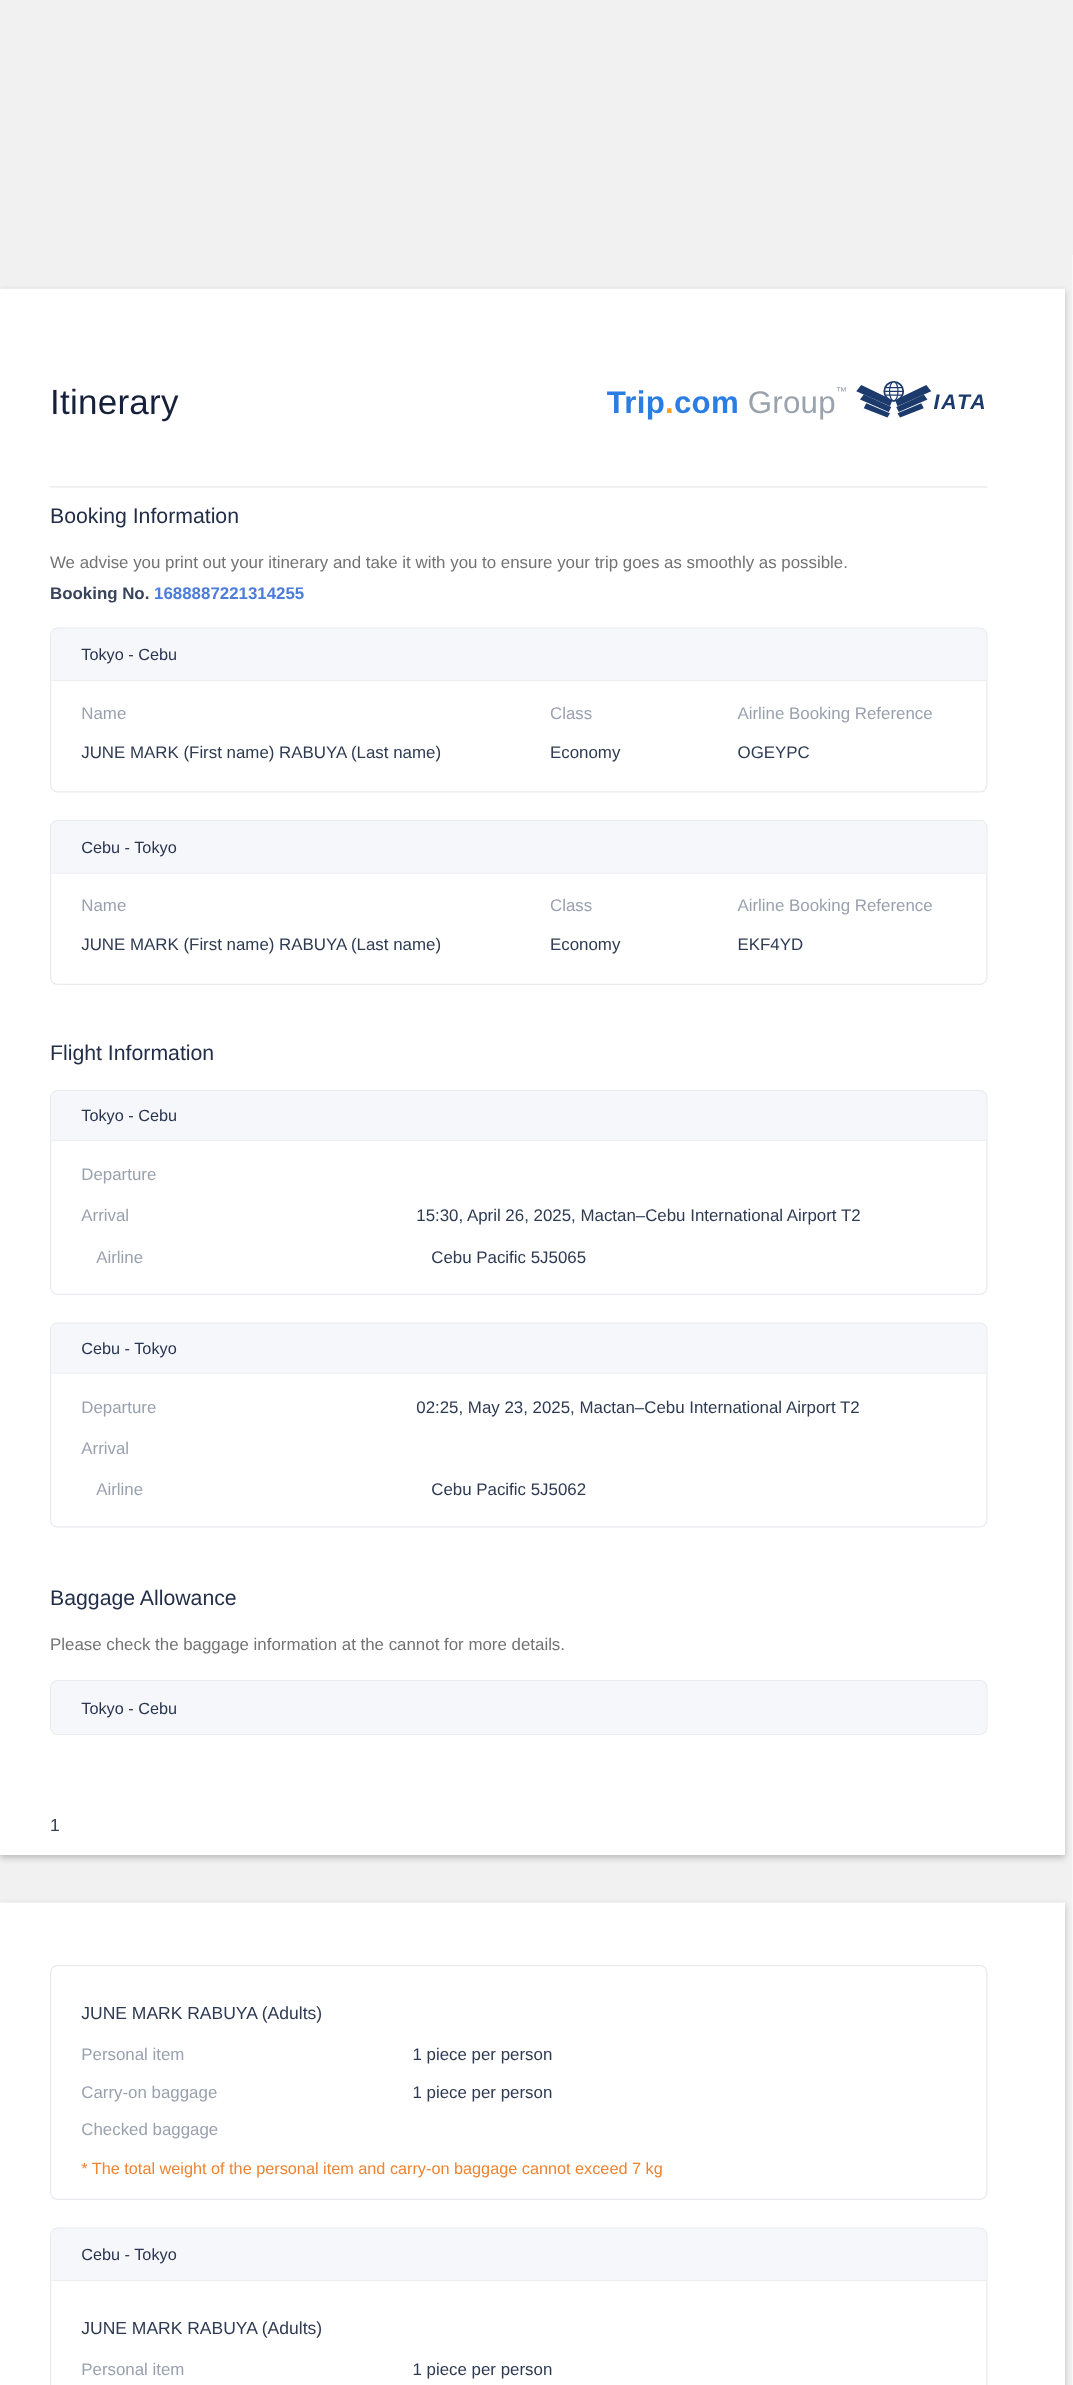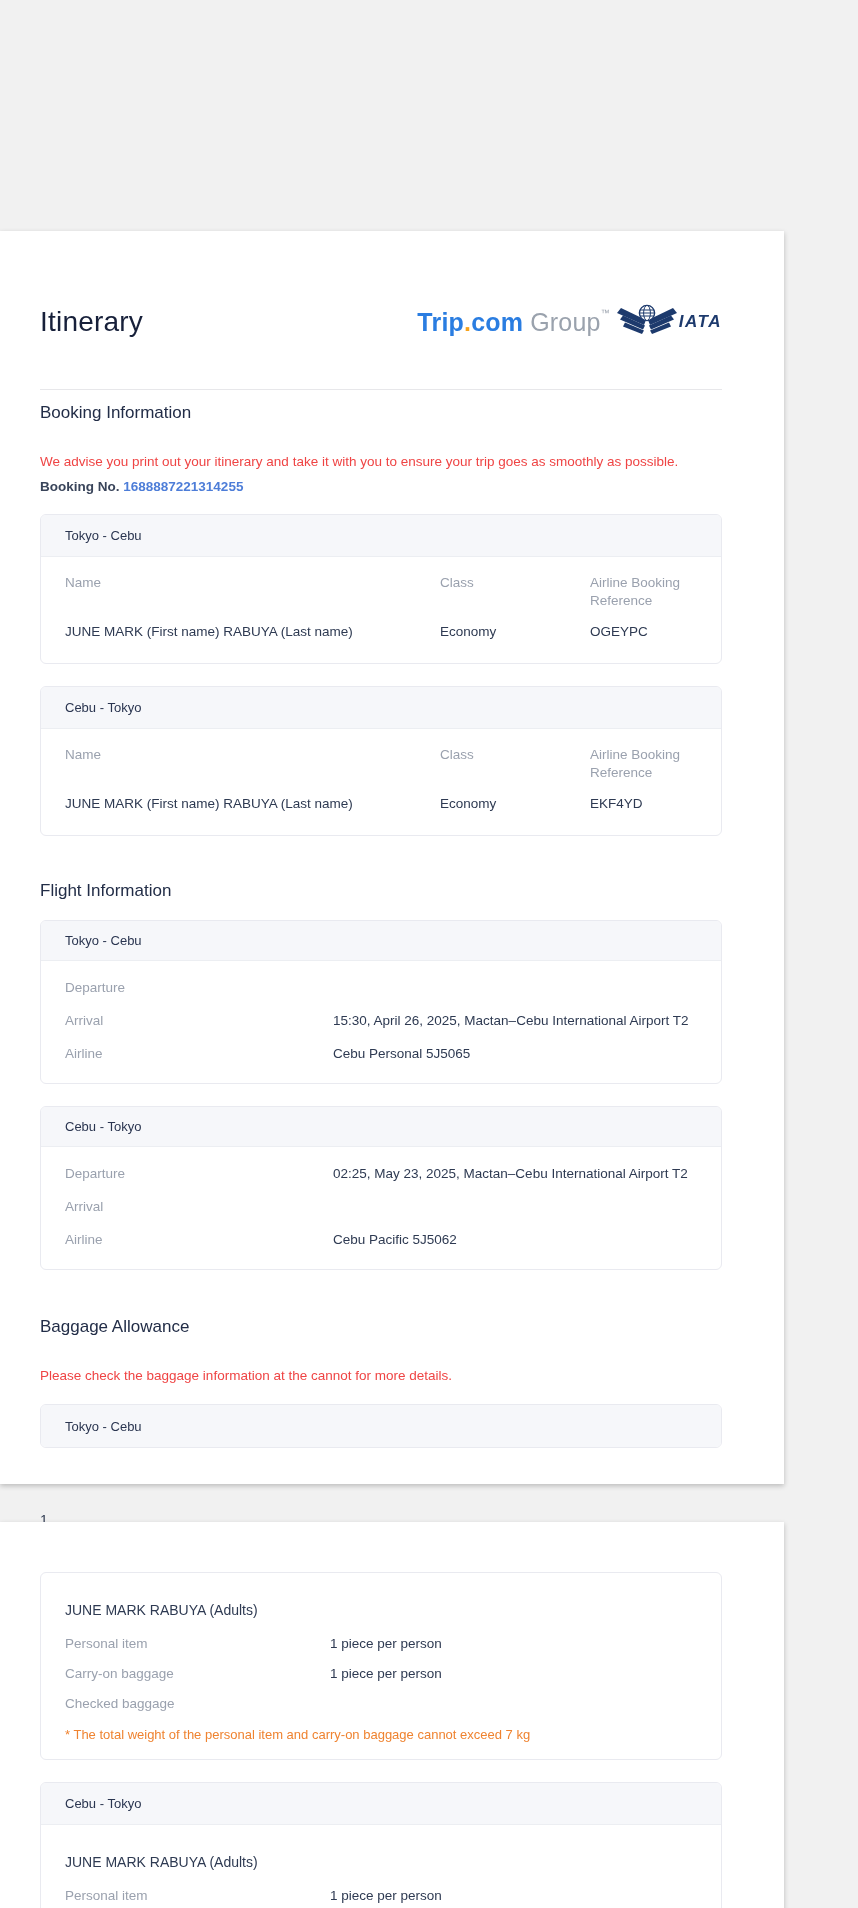--- a/index.html
+++ b/index.html
@@ -7,21 +7,21 @@
   body {
     background:#f1f1f1;
     font-family:"Liberation Sans", sans-serif;
     overflow:hidden;
     position:relative;
     color:#333e54;
   }
   .page {
     position:absolute;
     left:0;
-    width:784px;
+    width:852px;
     background:#ffffff;
     box-shadow:0 2px 5px rgba(0,0,0,0.22);
   }
   .page1 { top:231px; height:1253px; }
   .page2 { top:1522px; height:620px; }
   .content { padding:0 62px 0 40px; }
 
   
   .p1-header { margin-top:62px; height:58px; display:flex; align-items:center; justify-content:space-between; }
   .doc-title { font-size:28px; font-weight:400; color:#17203a; letter-spacing:0.2px; }
@@ -29,21 +29,21 @@
   .trip-logo { font-size:25px; font-weight:bold; color:#2a7de1; letter-spacing:0.2px; white-space:nowrap; }
   .trip-logo .t-dot { color:#f7a21b; }
   .trip-logo .t-group { color:#9aa2ad; font-weight:400; margin-left:7px; }
   .trip-logo .t-tm { color:#9aa2ad; font-weight:400; font-size:9px; vertical-align:top; }
   .iata-logo { display:flex; flex-direction:row; align-items:center; line-height:1; }
   .iata-text { font-size:17px; font-weight:bold; font-style:italic; color:#1d3a6d; letter-spacing:1.5px; margin-top:-2px; }
 
   .rule { border:none; border-top:1px solid #e7e7ea; margin-top:38px; }
 
   .section-heading { margin-top:12px; font-size:17px; font-weight:400; color:#222d47; line-height:22px; }
-  .section-note { margin-top:28px; font-size:13.5px; line-height:20px; color:#ef4444; }
+  .section-note { margin-top:16px; font-size:13.5px; line-height:20px; color:#737373; }
   .booking-line { margin-top:5px; font-size:13.5px; line-height:19px; color:#39445a;font-weight:bold; }
   .booking-link { color:#4d7dd8; text-decoration:none; cursor:pointer; }
 
   .card { margin-top:18px; border:1px solid #e9eaf0; border-radius:6px; background:#fff; }
   .card + .card { margin-top:22px; }
   .card-header {
     background:#f6f7fa; border-bottom:1px solid #eceef2;
     border-radius:5px 5px 0 0; padding:0 24px; height:42px;
     display:flex; align-items:center; font-size:13px; color:#2a3550;
   }
@@ -52,21 +52,21 @@
 
   
   .bk-body { padding:17px 24px 22px 24px; }
   .bk-grid { display:grid; grid-template-columns:375px 150px 1fr; }
   .bk-grid.labels { margin-bottom:13px; }
 
   
   .fl-card .card-header { height:40px; }
   .fl-body { padding:18px 24px 20px 24px; }
   .fl-row { display:grid; grid-template-columns:268px 1fr; margin-bottom:15px; }
-  .fl-row:last-child { margin-bottom:0; }
+  .fl-row:last-child { margin-bottom:0;margin-left:12px; }
 
   .gap-heading { margin-top:44px; }
   .bg-heading { margin-top:46px; }
   .header-only .card-header { border-bottom:none; border-radius:5px; }
 
   .page-number { margin-top:64px; font-size:14px; color:#333e54; }
 
   
   .bag-card1 { margin-top:50px; }
   .bag-body { padding:28px 24px 15px 24px; }
@@ -152,21 +152,21 @@
       <div class="fl-body">
         <div class="fl-row">
           <div class="label">Departure</div>
         </div>
         <div class="fl-row">
           <div class="label">Arrival</div>
           <div class="value">15:30, April 26, 2025, Mactan–Cebu International Airport T2</div>
         </div>
         <div class="fl-row">
           <div class="label">Airline</div>
-          <div class="value">Cebu Personal 5J5065</div>
+          <div class="value">Cebu Pacific 5J5065</div>
         </div>
       </div>
     </div>
 
     <div class="card fl-card">
       <div class="card-header">Cebu - Tokyo</div>
       <div class="fl-body">
         <div class="fl-row">
           <div class="label">Departure</div>
           <div class="value">02:25, May 23, 2025, Mactan–Cebu International Airport T2</div>

